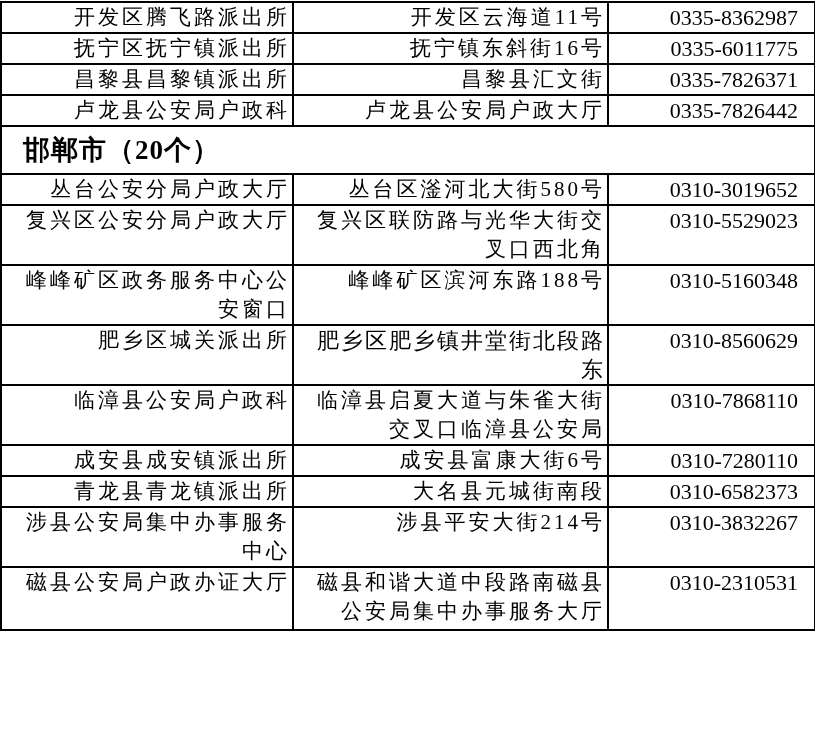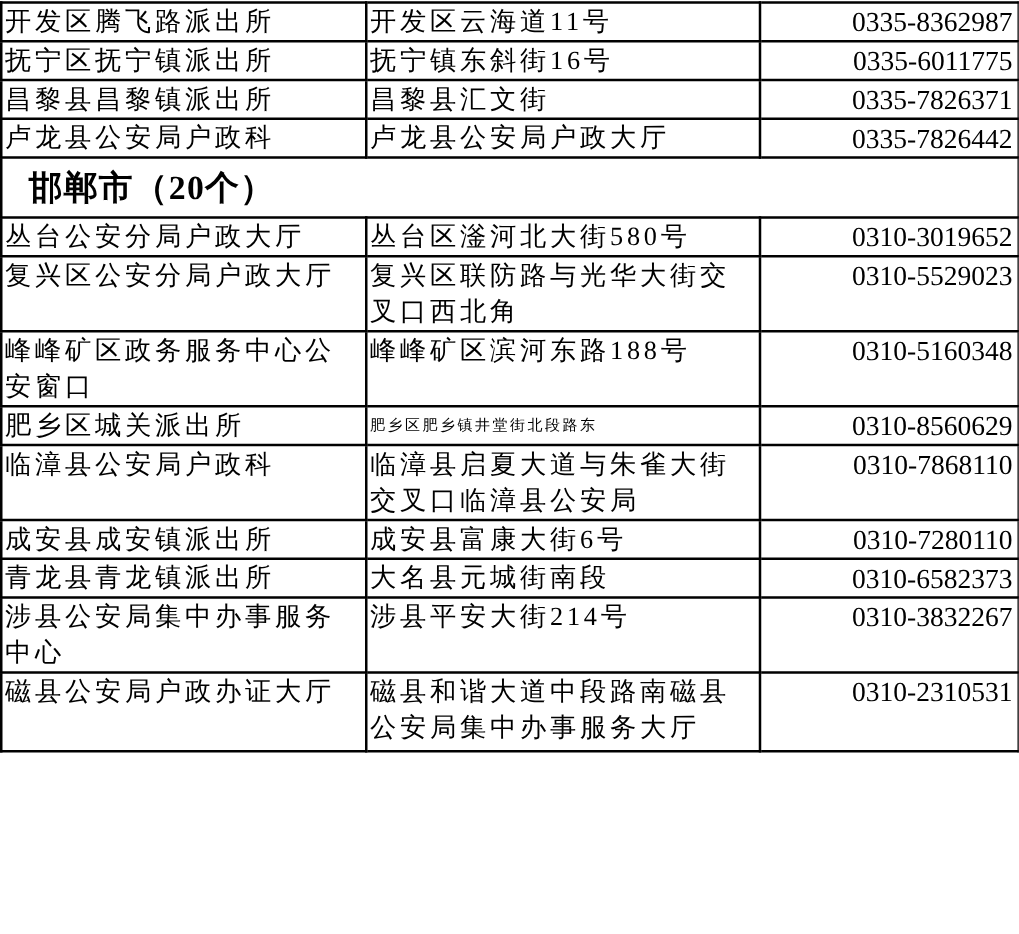--- a/index.html
+++ b/index.html
@@ -20,38 +20,38 @@
     background: #ffffff;
   }
   col.c-name  { width: 292px; }
   col.c-addr  { width: 315px; }
   col.c-phone { width: 207px; }
 
   td {
     border: 2px solid #000000;
     padding: 0 2px;
     vertical-align: top;
-    text-align: left;
+    text-align: right;
     font-size: 21px;
     line-height: 29px;
     letter-spacing: 3px;
     word-break: normal;
     overflow: hidden;
   }
   td.cell-name   { }
   td.cell-addr   { }
   td.cell-addr.small {
-    font-size: 12px;
+    font-size: 22px;
     letter-spacing: 2px;
   }
   td.cell-phone {
     text-align: right;
     letter-spacing: 0;
     font-size: 22px;
-    padding-right: 4px;
+    padding-right: 16px;
     padding-left: 2px;
   }
   tr.section-row td {
     text-align: left;
     font-weight: bold;
     font-size: 27px;
     line-height: 46px;
     height: 46px;
     letter-spacing: 1px;
     padding-left: 21px;

